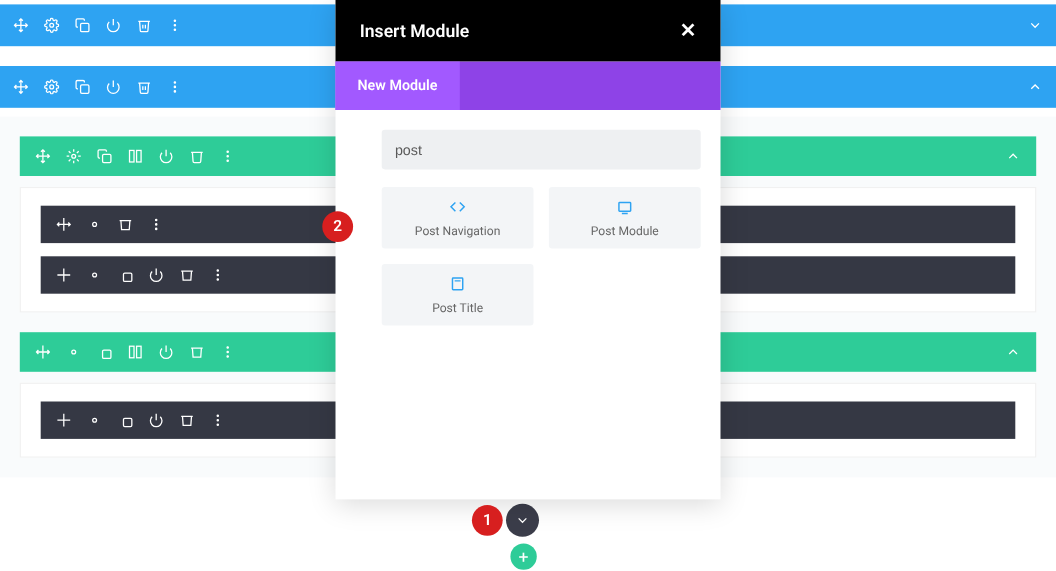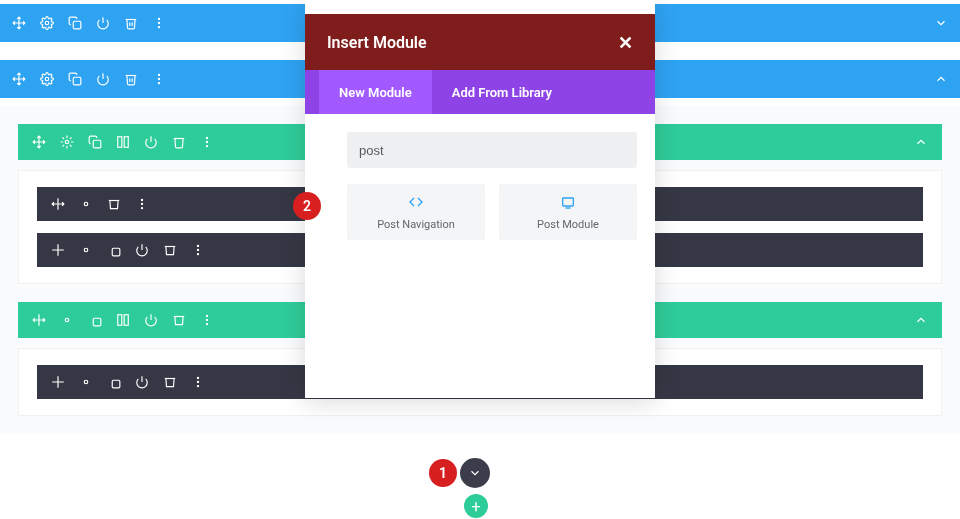--- a/index.html
+++ b/index.html
@@ -16,23 +16,23 @@
   
   .row-bar { background: #2ecc98; height: 36px; display: flex; align-items: center; justify-content: space-between; padding: 0 14px; margin-bottom: 10px; }
   .row-body { background: #fff; padding: 16px 18px 4px 18px; border: 1px solid #f1f1f1; }
   
   .module-bar { background: #353844; height: 34px; display: flex; align-items: center; padding: 0 14px; margin-bottom: 12px; }
   
   .chevron { width: 16px; height: 16px; stroke: #fff; fill: none; stroke-width: 2.5; }
   
   
   .modal { position: absolute; left: 305px; top: 0; width: 350px; background: #fff; box-shadow: 0 4px 24px rgba(0,0,0,0.15); z-index: 10; }
-  .modal-header { background: #7f1d1d; color: #fff; height: 56px; display: flex; align-items: center; justify-content: space-between; padding: 0 22px; font-size: 16px; font-weight: 600; margin-top: 14px; }
+  .modal-header { background: #000000; color: #fff; height: 56px; display: flex; align-items: center; justify-content: space-between; padding: 0 22px; font-size: 16px; font-weight: 600; }
   .close-btn { color: #fff; font-size: 18px; cursor: pointer; }
-  .modal-tabs { background: #8e43e7; display: flex; height: 44px; padding-left: 14px; }
+  .modal-tabs { background: #8e43e7; display: flex; height: 44px; }
   .tab { flex: 0 0 auto; padding: 0 20px; display: flex; align-items: center; color: #fff; font-size: 13px; font-weight: 600; cursor: pointer; }
   .tab.active { background: #a259ff; position: relative; }
   .modal-body { padding: 18px; margin-left: 24px; }
   .search-input { width: 100%; height: 36px; background: #eef0f2; border: none; border-radius: 3px; padding: 0 12px; font-size: 13px; color: #5a5a5a; margin-bottom: 16px; }
   .module-grid { display: flex; flex-wrap: wrap; gap: 14px; }
   .module-item { width: calc(50% - 7px); height: 56px; background: #f3f5f7; border-radius: 3px; display: flex; flex-direction: column; align-items: center; justify-content: center; cursor: pointer; gap: 4px; }
   .module-item .mod-icon svg { width: 16px; height: 16px; stroke: #2ea3f2; fill: none; stroke-width: 2; }
   .module-item .mod-label { font-size: 11px; color: #666; }
   .blank-space { height: 140px; }
   
@@ -365,38 +365,44 @@
   </div>
 <div class="add-teal">+</div>
 
 <div class="modal">
   <div class="modal-header">
     <span>Insert Module</span>
     <span class="close-btn">✕</span>
   </div>
   <div class="modal-tabs">
     <div class="tab active">New Module</div>
-    <div class="tab">Add From Library</div>
   </div>
   <div class="modal-body">
     <input class="search-input" value="post" style="">
     <div class="module-grid">
       <div class="module-item">
         <span class="mod-icon"><svg viewBox="0 0 24 24">
               <polyline points="9 6 3 12 9 18"></polyline>
               <polyline points="15 6 21 12 15 18"></polyline>
             </svg></span>
         <span class="mod-label">Post Navigation</span>
       </div>
       <div class="module-item">
         <span class="mod-icon"><svg viewBox="0 0 24 24">
               <rect x="4" y="6" width="16" height="12" rx="1"></rect>
               <line x1="8" y1="21" x2="16" y2="21"></line>
             </svg></span>
         <span class="mod-label">Post Module</span>
       </div>
+      <div class="module-item">
+        <span class="mod-icon"><svg viewBox="0 0 24 24">
+              <rect x="5" y="4" width="14" height="16" rx="1"></rect>
+              <line x1="8" y1="8" x2="16" y2="8"></line>
+            </svg></span>
+        <span class="mod-label">Post Title</span>
+      </div>
     </div>
     <div class="blank-space"></div>
   </div>
 </div>
 
 <div class="marker marker1">1</div>
 <div class="marker marker2">2</div>
 
 </body></html>

